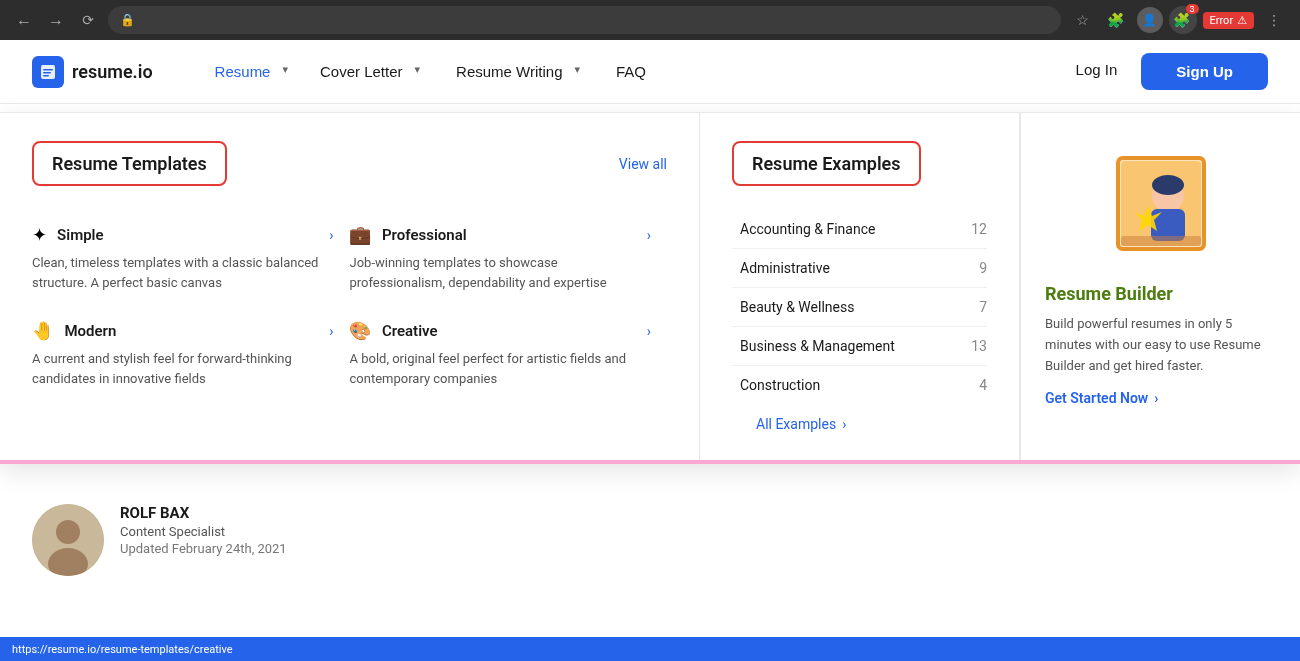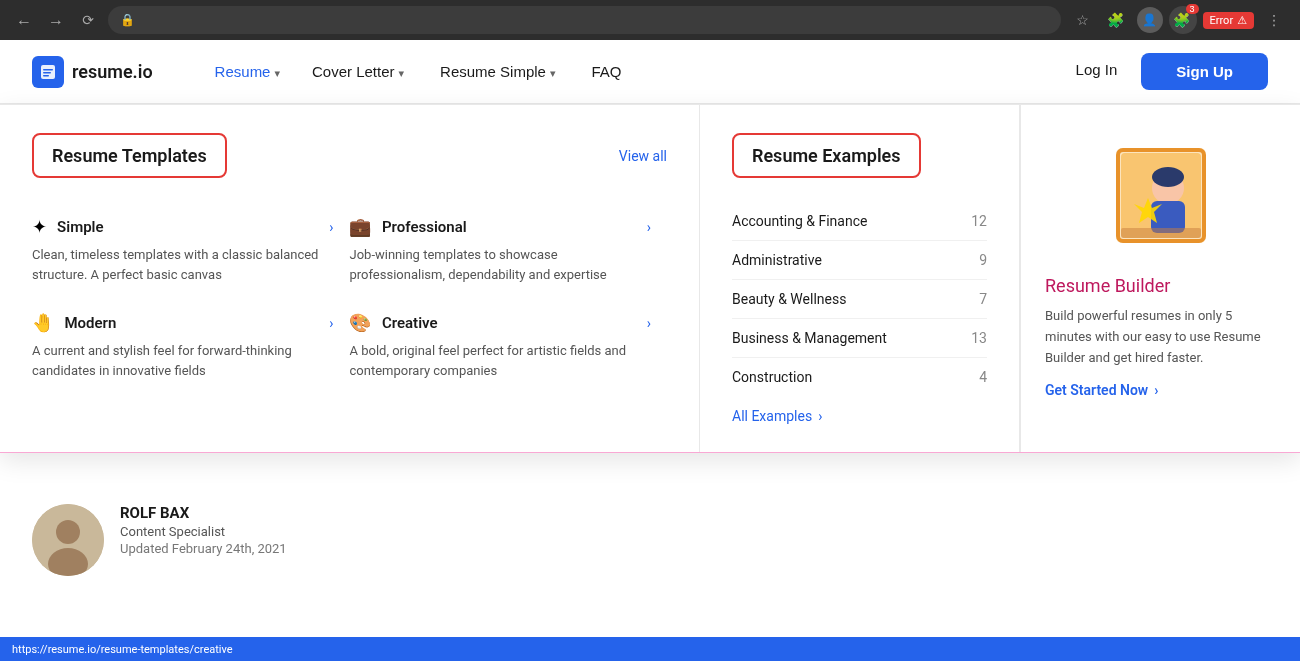--- a/index.html
+++ b/index.html
@@ -88,21 +88,21 @@
     }
     .site-nav {
       display: flex; align-items: center; gap: 4px; flex: 1;
       margin-left: 16px;
     }
     .nav-item {
       padding: 8px 14px;
       font-size: 15px;
       color: #1a1a1a;
       text-decoration: none;
-      display: flex; align-items: flex-end; gap: 4px;
+      display: flex; align-items: flex-start; gap: 12px;
       border-radius: 6px;
       cursor: pointer;
       background: none; border: none;
     }
     .nav-item.active { color: #2563eb; }
     .nav-chevron { font-size: 11px; color: #666; }
     .nav-faq { margin-left: 4px; }
     .header-actions {
       display: flex; align-items: flex-start; gap: 12px;
     }
@@ -119,26 +119,26 @@
       padding: 10px 35px;
       border-radius: 8px;
       font-size: 15px;
       font-weight: 600;
       cursor: pointer;
     }
 
     
     .dropdown-overlay {
       position: absolute;
-      top: 64px;
+      top: 72px;
       left: 0;
       right: 0;
       background: #fff;
       border-top: 1px solid #e8e8e8;
-      border-bottom: 1px solid #f9a8d4;
+      border-bottom: 4px solid #f9a8d4;
       box-shadow: 0 8px 24px rgba(0,0,0,0.1);
       z-index: 100;
       display: flex;
     }
     .dropdown-section {
       padding: 28px 32px;
       flex: 1;
     }
     .dropdown-section.bordered {
       border-right: 1px solid #e8e8e8;
@@ -194,42 +194,42 @@
       display: flex; flex-direction: column; gap: 0;
     }
     .example-row {
       display: flex; align-items: center; justify-content: space-between;
       padding: 11px 0;
       border-bottom: 1px solid #f0f0f0;
       cursor: pointer;
     }
     .example-row:last-child { border-bottom: none; }
     .example-name {
-      font-size: 14px; color: #1a1a1a;
+      font-size: 14px; color: #1a1a1a; margin-left: 8px;
     }
     .example-count {
       font-size: 14px; color: #888;
     }
     .all-examples-link {
       display: flex; align-items: center; gap: 6px;
       color: #2563eb; font-size: 14px; text-decoration: none;
-      margin-top: 12px; cursor: pointer;
+      margin-top: 12px; cursor: pointer; margin-left: 24px;
     }
 
     
     .promo-section {
       width: 280px;
       padding: 28px 24px;
       display: flex;
       flex-direction: column;
       align-items: flex-start;
       border-left: 1px solid #e8e8e8;
     }
     .promo-title {
-      font-size: 18px; font-weight: 400; color: #be185d;
+      font-size: 18px; font-weight: 700; color: #4d7c0f;
       margin-bottom: 10px;
     }
     .promo-desc {
       font-size: 13px; color: #555; line-height: 1.6;
       margin-bottom: 14px;
     }
     .promo-link {
       color: #2563eb; font-size: 14px; font-weight: 600;
       text-decoration: none; display: flex; align-items: center; gap: 6px;
       cursor: pointer;
@@ -324,21 +324,21 @@
     <nav class="site-nav">
       <button class="nav-item active">
         <span>Resume</span>
         <span class="nav-chevron">▾</span>
       </button>
       <button class="nav-item">
         <span>Cover Letter</span>
         <span class="nav-chevron">▾</span>
       </button>
       <button class="nav-item nav-faq">
-        <span>Resume Simple</span>
+        <span>Resume Writing</span>
         <span class="nav-chevron">▾</span>
       </button>
       <button class="nav-item nav-faq">
         <span>FAQ</span>
       </button>
     </nav>
 
     <div class="header-actions">
       <button class="login-btn">Log In</button>
       <button class="signup-btn">Sign Up</button>

